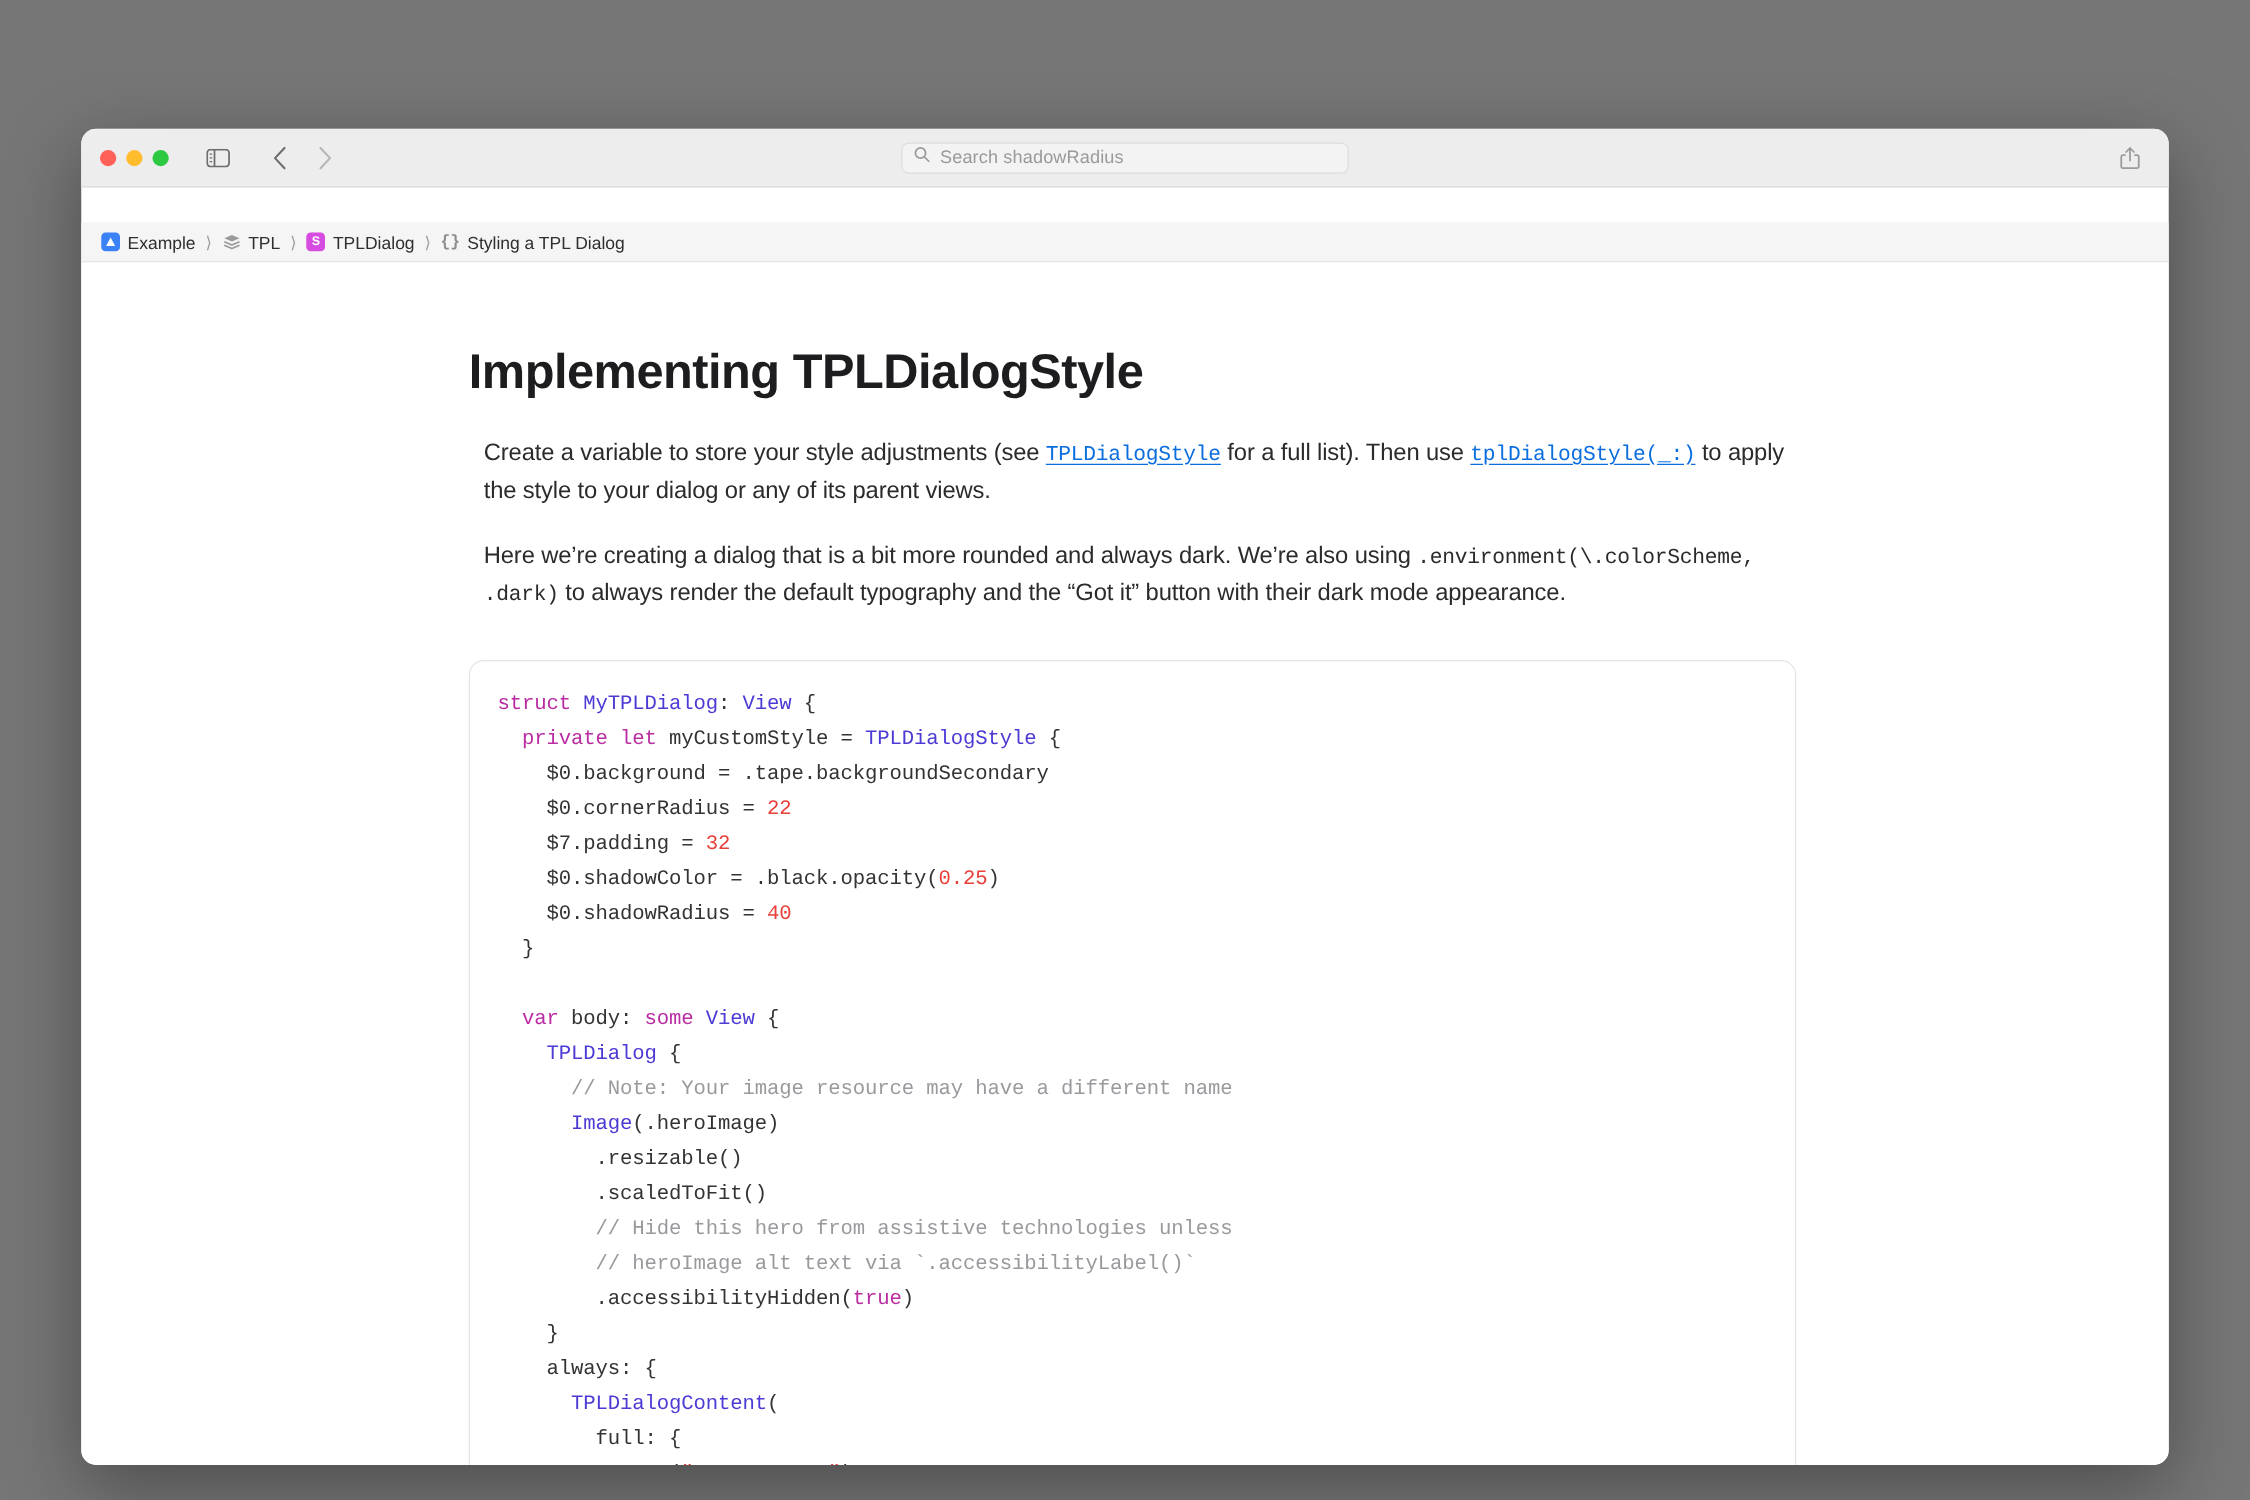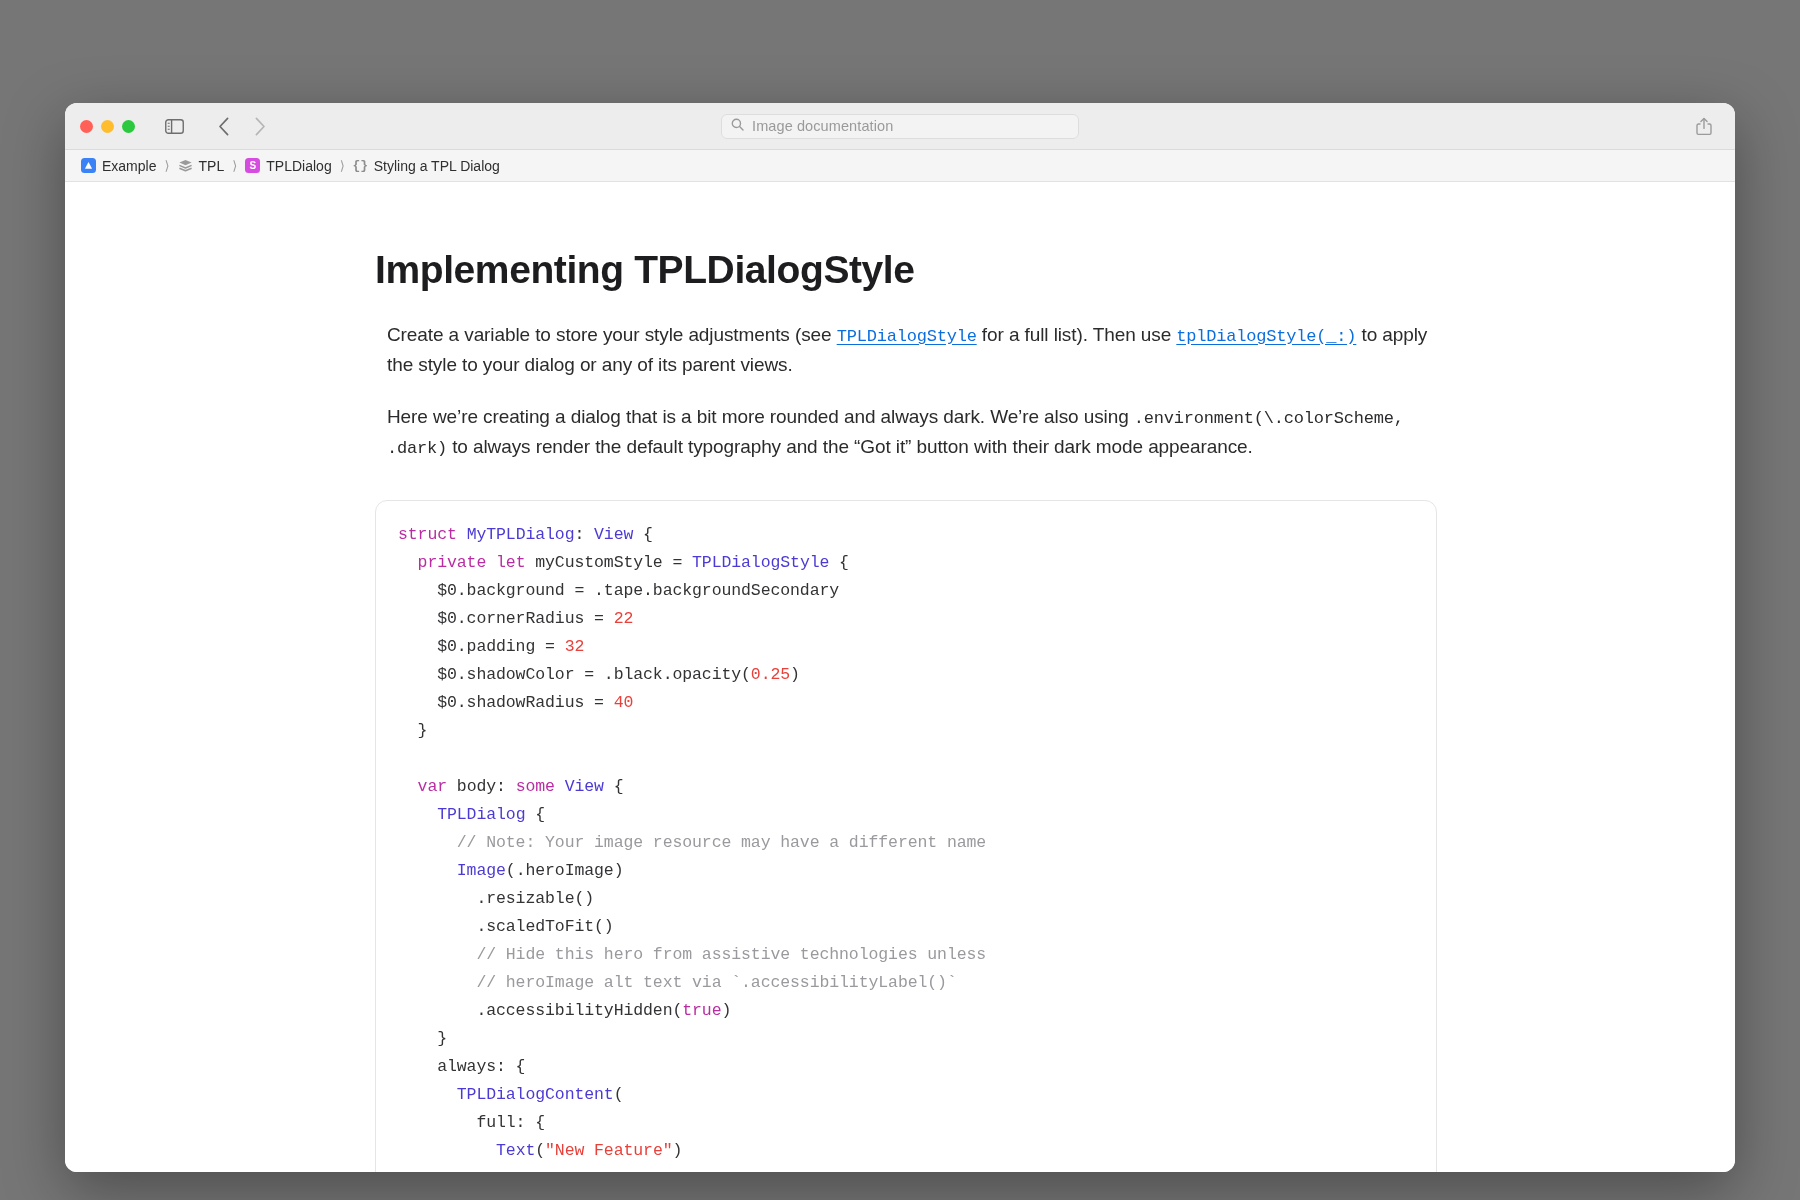--- a/index.html
+++ b/index.html
@@ -101,20 +101,21 @@
   .breadcrumb {
     height: 31px;
     background: #f6f5f5;
     border-bottom: 1px solid #e3e2e2;
     display: flex;
     align-items: center;
     padding-left: 16px;
     gap: 6px;
     font-size: 14px;
     color: #2f2f2f;
+    margin-top: 28px;
   }
   .crumb {
     display: flex;
     align-items: center;
     gap: 6px;
     white-space: nowrap;
   }
   .crumb-sep {
     color: #9d9d9d;
     font-size: 13px;
@@ -241,21 +242,21 @@
     </div>
 
     <div class="search-wrap">
       <div class="search-field">
         <span>
           <svg width="13" height="13" viewBox="0 0 13 13" fill="none">
             <circle cx="5.4" cy="5.4" r="4.1" stroke="#9a9a9a" stroke-width="1.4"></circle>
             <line x1="8.6" y1="8.6" x2="12" y2="12" stroke="#9a9a9a" stroke-width="1.4" stroke-linecap="round"></line>
           </svg>
         </span>
-        <span class="ph">Image documentation</span>
+        <span class="ph">Search shadowRadius</span>
       </div>
     </div>
 
     <div class="share-btn">
       <svg width="16" height="19" viewBox="0 0 16 19" fill="none">
         <path d="M4 7 H2.4 a1.4 1.4 0 0 0 -1.4 1.4 V16 a1.4 1.4 0 0 0 1.4 1.4 H13.6 A1.4 1.4 0 0 0 15 16 V8.4 A1.4 1.4 0 0 0 13.6 7 H12" stroke="#9b9b9b" stroke-width="1.4" stroke-linecap="round" stroke-linejoin="round"></path>
         <line x1="8" y1="1.6" x2="8" y2="11.4" stroke="#9b9b9b" stroke-width="1.4" stroke-linecap="round"></line>
         <path d="M4.9 4.6 L8 1.4 L11.1 4.6" stroke="#9b9b9b" stroke-width="1.4" stroke-linecap="round" stroke-linejoin="round"></path>
       </svg>
     </div>
@@ -309,21 +310,21 @@
 
         <p class="para">
           <span>Here we’re creating a dialog that is a bit more rounded and always dark. We’re also using </span><span class="mono">.environment(\.colorScheme, .dark)</span><span> to always render the default typography and the “Got it” button with their dark mode appearance.</span>
         </p>
 
         <div class="codeblock">
           <pre class="code"><span class="k">struct </span><span class="t">MyTPLDialog</span><span class="pl">: </span><span class="t">View</span><span class="pl"> {</span>
 <span class="pl">  </span><span class="k">private let </span><span class="pl">myCustomStyle = </span><span class="t">TPLDialogStyle</span><span class="pl"> {</span>
 <span class="pl">    $0.background = .tape.backgroundSecondary</span>
 <span class="pl">    $0.cornerRadius = </span><span class="n">22</span>
-<span class="pl">    $0.padding = </span><span class="n">32</span>
+<span class="pl">    $7.padding = </span><span class="n">32</span>
 <span class="pl">    $0.shadowColor = .black.opacity(</span><span class="n">0.25</span><span class="pl">)</span>
 <span class="pl">    $0.shadowRadius = </span><span class="n">40</span>
 <span class="pl">  }</span>
 <span class="pl"></span>
 <span class="pl">  </span><span class="k">var </span><span class="pl">body: </span><span class="k">some </span><span class="t">View</span><span class="pl"> {</span>
 <span class="pl">    </span><span class="t">TPLDialog</span><span class="pl"> {</span>
 <span class="c">      // Note: Your image resource may have a different name</span>
 <span class="pl">      </span><span class="t">Image</span><span class="pl">(.heroImage)</span>
 <span class="pl">        .resizable()</span>
 <span class="pl">        .scaledToFit()</span>

